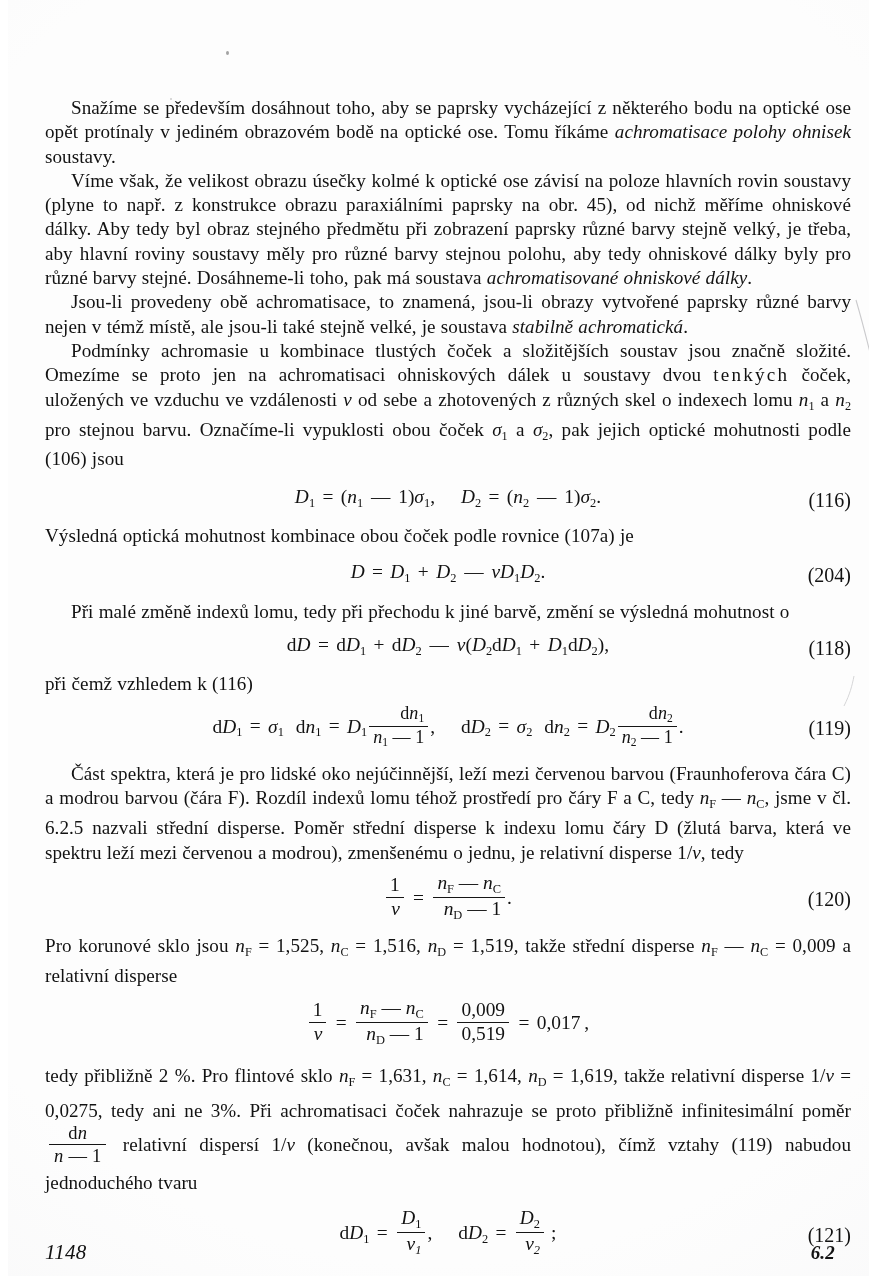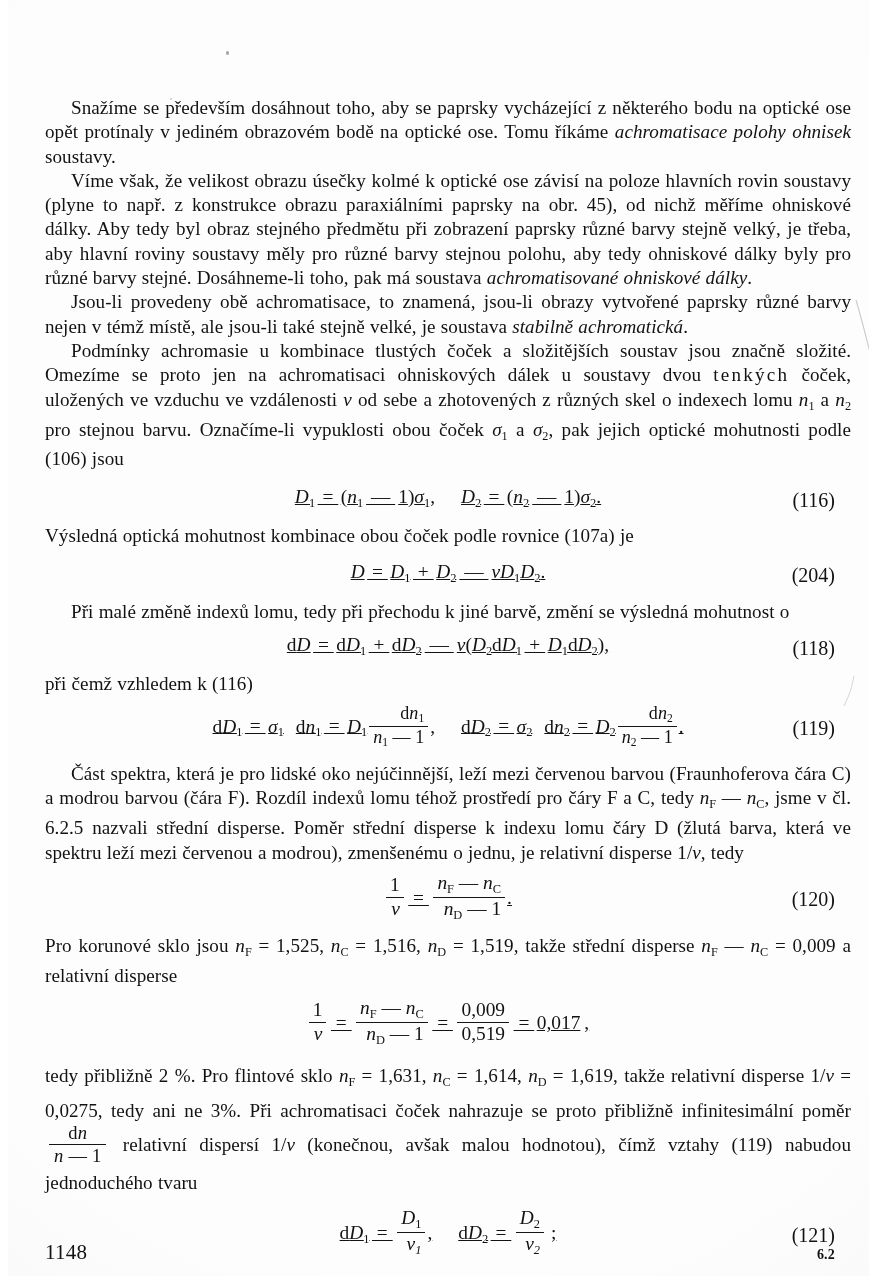--- a/index.html
+++ b/index.html
@@ -70,26 +70,25 @@
     word-spacing: 0.4px;
   }
   p.para.noindent { text-indent: 0; }
 
   i, .it { font-style: italic; }
   .spaced { letter-spacing: 2.2px; font-family: Liberation Serif, serif; }
 
   
   .eqline {
     position: relative;
-    margin: 16px;
+    margin: 0;
     font-size: 19.4px;
     line-height: 24px;
     text-align: center;
     white-space: nowrap;
-    text-decoration: underline;
   }
   .eqline .eqnum {
     position: absolute;
     right: 0;
     top: 50%;
     transform: translateY(-50%);
     font-size: 20px;
     font-style: normal;
   }
   .mi { font-style: italic; font-family: "Liberation Serif", "DejaVu Serif", serif; }
@@ -143,27 +142,28 @@
   p.para.tall { line-height: 30px; }
 
   .footer {
     position: absolute;
     left: 37px;
     right: 34px;
     top: 1240px;
     display: flex;
     justify-content: space-between;
     align-items: baseline;
+    font-style: italic;
   }
   .folio {
     font-size: 21px;
     letter-spacing: .3px;
   }
   .section-no {
-    font-size: 14px;
+    font-size: 19px;
     font-weight: bold;
     letter-spacing: .2px;
   }
 </style>
 </head>
 <body>
 
 <div class="page">
 
   <div class="paper-tint"></div>

